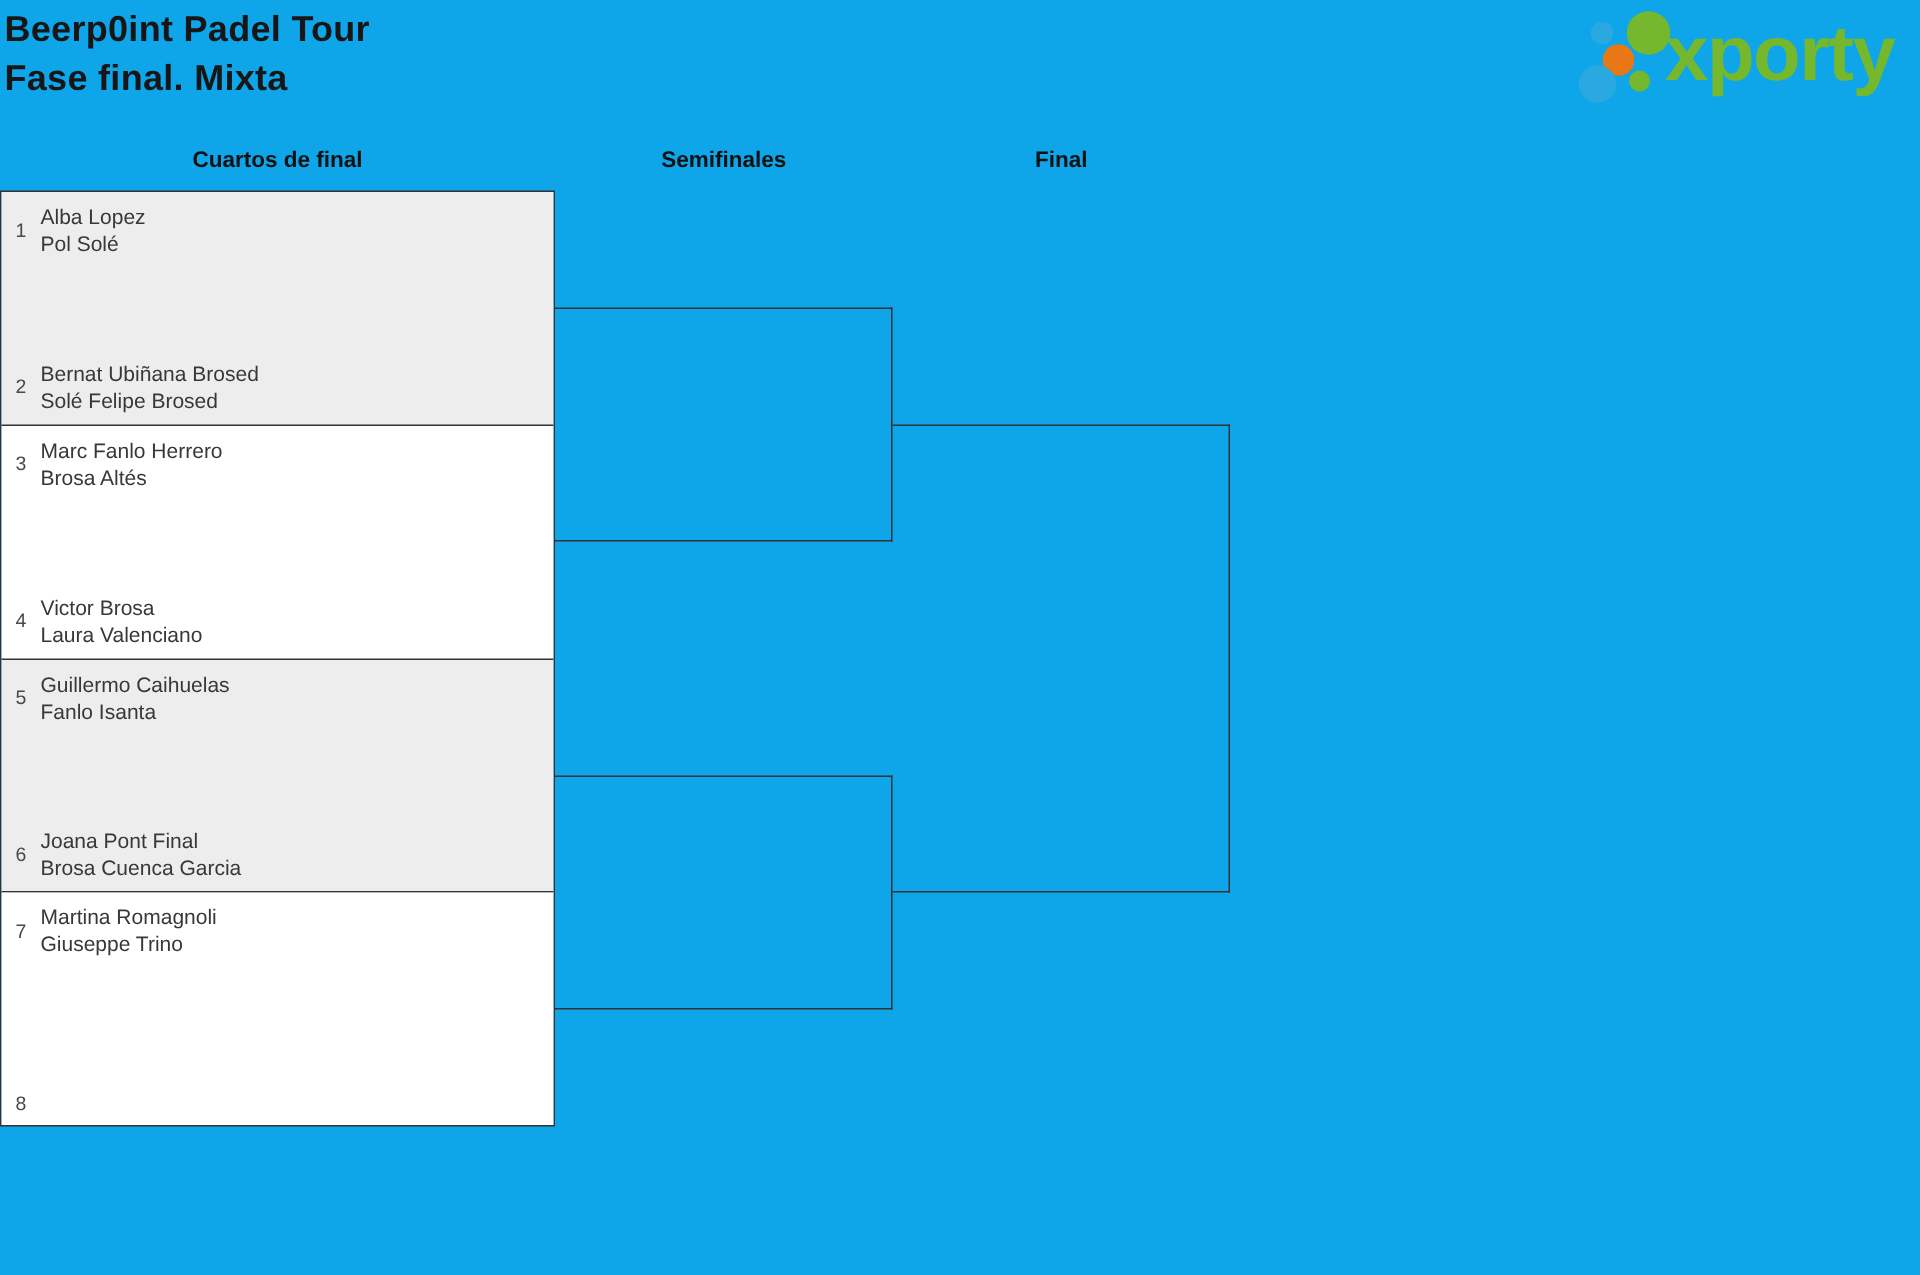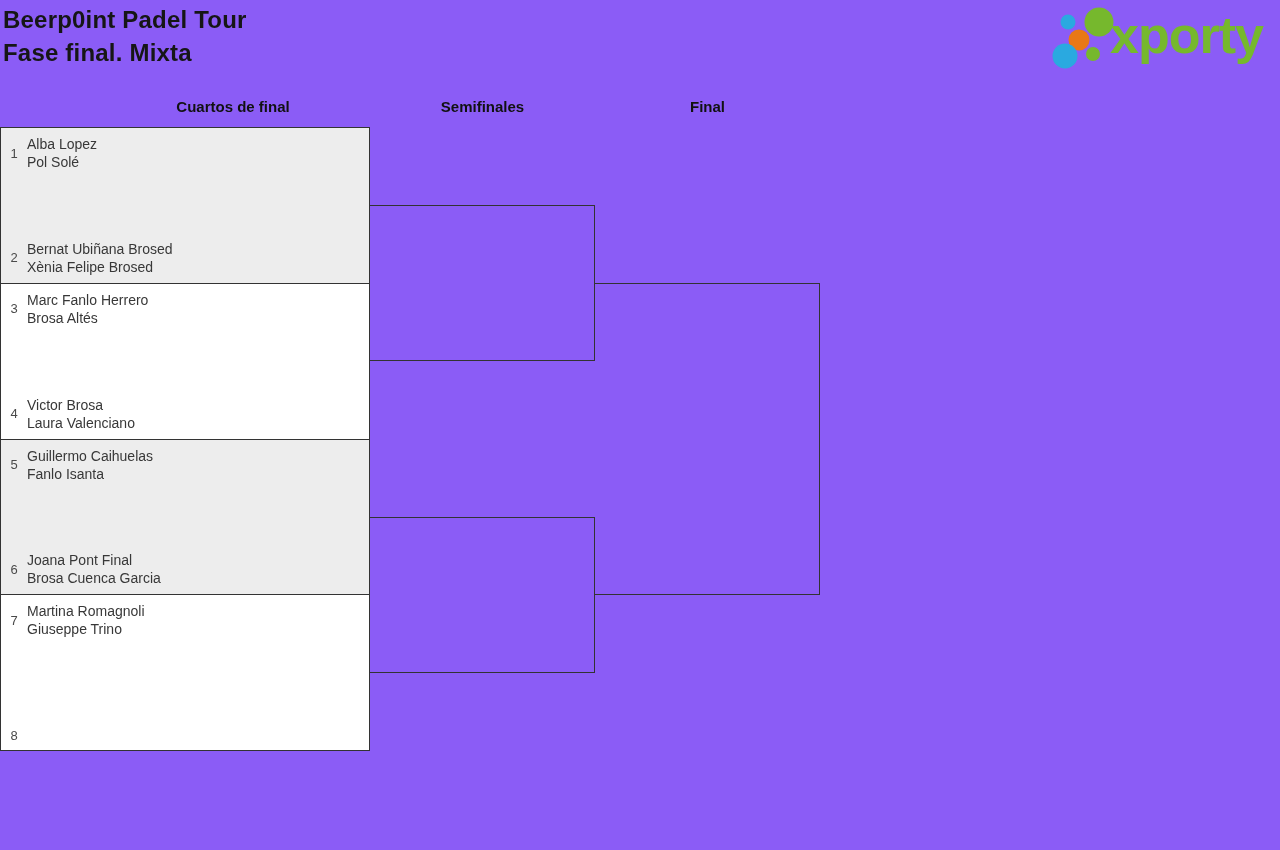--- a/index.html
+++ b/index.html
@@ -5,21 +5,21 @@
   html, body {
     margin: 0;
     padding: 0;
     background: #ffffff;
     font-family: "Liberation Sans", "DejaVu Sans", sans-serif;
   }
   .stage {
     position: relative;
     width: 1280px;
     height: 850px;
-    background: #8b5cf6;
+    background: #0ea5e9;
     overflow: hidden;
   }
   .page-title {
     position: absolute;
     left: 3px;
     top: 3px;
     font-size: 24px;
     font-weight: 700;
     line-height: 33px;
     color: #161616;
@@ -35,21 +35,21 @@
   .round-header {
     position: absolute;
     top: 97px;
     height: 20px;
     line-height: 20px;
     text-align: center;
     font-size: 15px;
     font-weight: 700;
     color: #111111;
   }
-  #rh-qf { left: 0;     width: 370px; padding-left: 48px; }
+  #rh-qf { left: 0;     width: 370px; }
   #rh-sf { left: 370px; width: 225px; }
   #rh-f  { left: 595px; width: 225px; }
 
   .qf-box {
     position: absolute;
     left: 0;
     top: 127px;
     width: 370px;
     height: 624px;
     border: 1px solid #333333;
@@ -126,21 +126,21 @@
         <div class="seed">1</div>
         <div class="names">
           <div>Alba Lopez</div>
           <div>Pol Solé</div>
         </div>
       </div>
       <div class="team">
         <div class="seed">2</div>
         <div class="names">
           <div>Bernat Ubiñana Brosed</div>
-          <div>Xènia Felipe Brosed</div>
+          <div>Solé Felipe Brosed</div>
         </div>
       </div>
     </div>
 
     <div class="match">
       <div class="team">
         <div class="seed">3</div>
         <div class="names">
           <div>Marc Fanlo Herrero</div>
           <div>Brosa Altés</div>

